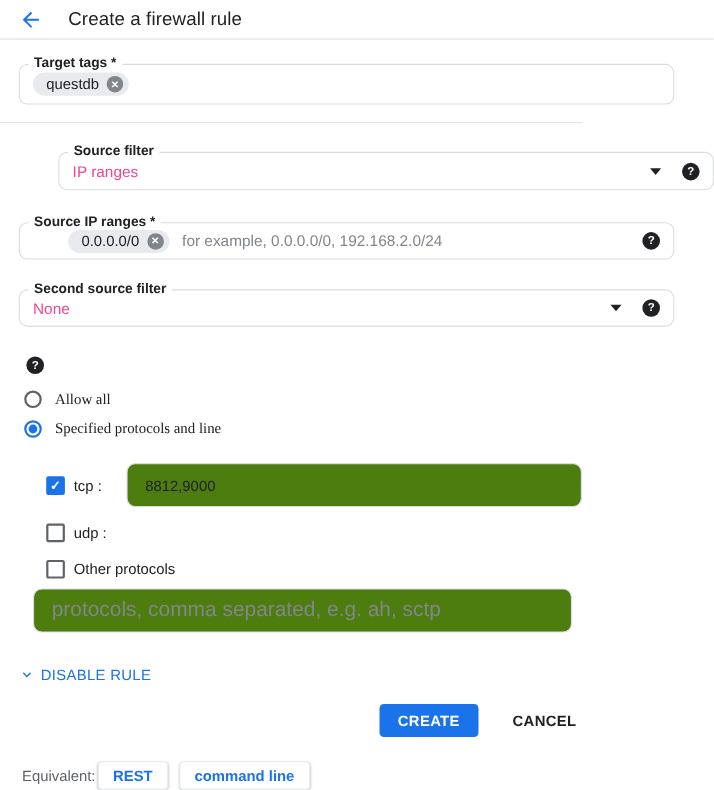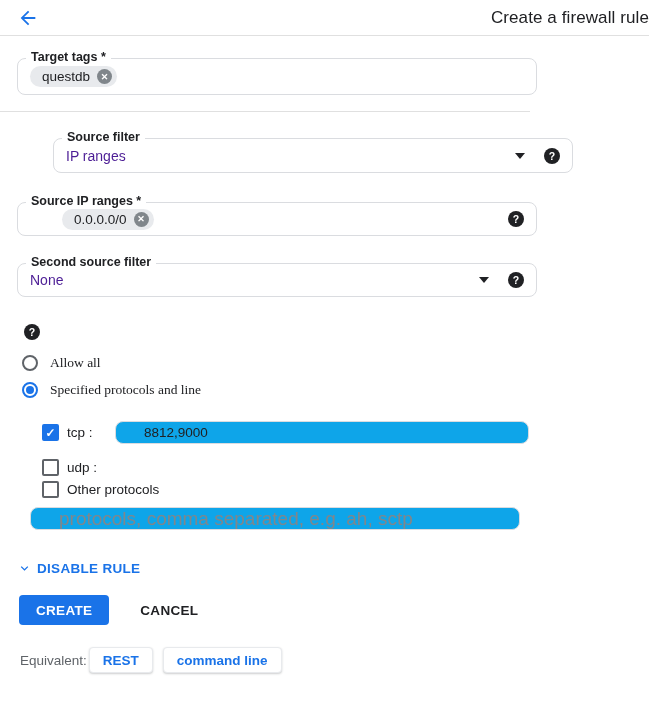--- a/index.html
+++ b/index.html
@@ -7,45 +7,44 @@
   body {
     width:649px; height:718px;
     font-family:"Liberation Sans", sans-serif;
     color:#202124; overflow:hidden;
   }
   
   .header {
     display:flex; align-items:center;
     height:36px; padding-left:15px;
     border-bottom:1px solid #e0e0e0;
-    justify-content:space-between;
   }
   .back-btn {
     width:26px; height:26px; border:none; background:none; padding:0;
     display:flex; align-items:center; justify-content:center; cursor:pointer;
   }
   .page-title { font-size:17px; margin-left:21px; letter-spacing:0.1px; }
 
   
   .content { padding-left:17px; width:530px; }
 
   
   .field {
-    position:relative; width:520px;
+    position:relative; width:596px;
     border:1px solid #dadce0; border-radius:8px;
     display:flex; align-items:center;
     padding:0 12px; background:#fff;
   }
   .field-label {
     position:absolute; top:-9px; left:8px;
     background:#fff; padding:0 5px;
     font-size:12.5px; font-weight:bold; color:#202124;
     white-space:nowrap; line-height:14px;
   }
-  .field-value { font-size:14px; color:#4c1d95; }
+  .field-value { font-size:14px; color:#ec4899; }
   .field-trailing { margin-left:auto; display:flex; align-items:center; gap:19px; }
   .caret {
     width:0; height:0;
     border-left:5px solid transparent; border-right:5px solid transparent;
     border-top:6px solid #202124;
   }
   .help {
     width:16px; height:16px; border-radius:50%;
     background:#202124; color:#fff;
     font-size:10.5px; font-weight:bold;
@@ -90,34 +89,34 @@
   .proto-row { display:flex; align-items:center; margin-left:25px; }
   .checkbox {
     width:17px; height:17px; border-radius:2px;
     border:2px solid #5f6368; background:#fff; flex:none;
     display:flex; align-items:center; justify-content:center; cursor:pointer;
   }
   .checkbox.checked { background:#1a73e8; border-color:#1a73e8; }
   .check-glyph { color:#fff; font-size:12px; font-weight:bold; line-height:1; }
   .proto-label { margin-left:8px; width:48px; font-size:13.5px; }
   .text-input {
-    height:23px; border:1px solid #dadce0; border-radius:8px;
-    padding:0 28px; font-size:13.5px; color:#202124;
-    font-family:"Liberation Sans", sans-serif; outline:none; background:#0ea5e9;
+    height:40px; border:1px solid #dadce0; border-radius:8px;
+    padding:0 16px; font-size:13.5px; color:#202124;
+    font-family:"Liberation Sans", sans-serif; outline:none; background:#4d7c0f;
   }
   .text-input::placeholder { color:#80868b; }
   .proto-input { width:414px; }
   .full-input { width:490px; margin-left:13px; font-size:19px; }
 
   
   .disable-rule {
     display:flex; align-items:center; gap:5px;
     background:none; border:none; padding:0; cursor:pointer;
     color:#1a73e8; font-family:"Liberation Sans", sans-serif;
-    font-size:13.5px; font-weight:bold; letter-spacing:0.3px;
+    font-size:13.5px; font-weight:normal; letter-spacing:0.3px;
   }
 
   
   .actions { display:flex; align-items:center; margin-left:2px; }
   .btn-primary {
     background:#1a73e8; color:#fff; border:none; border-radius:4px;
     height:30px; padding:0 17px;
     font-family:"Liberation Sans", sans-serif;
     font-size:13.5px; font-weight:bold; letter-spacing:0.3px; cursor:pointer;
   }
@@ -144,24 +143,24 @@
   .mt-target { margin-top:22px; }
   .mt-div { margin-top:16px; }
   .mt-src { margin-top:26px; height:35px;margin-left:36px; }
   .mt-ip { margin-top:29px; height:34px;padding-left:44px; }
   .mt-second { margin-top:27px; height:34px;justify-content:center; }
   .mt-heading { margin-top:27px; }
   .mt-radio1 { margin-top:11px; }
   .mt-radio2 { margin-top:3px; }
   .mt-tcp { margin-top:19px; }
   .mt-udp { margin-top:15px; }
-  .mt-other { margin-top:5px; }
+  .mt-other { margin-top:16px; }
   .mt-protoinput { margin-top:9px; }
   .mt-disable { margin-top:31px; }
-  .mt-actions { margin-top:19px; }
+  .mt-actions { margin-top:19px;justify-content:flex-end; }
   .mt-equiv { margin-top:22px; }
   .field-tags { height:37px; }
 </style>
 </head>
 <body>
 
 <div class="header">
   <button class="back-btn">
     <span style="display:flex;">
       <svg width="22" height="22" viewBox="0 0 24 24">
@@ -201,20 +200,21 @@
 
   
   <div class="field mt-ip">
     <span class="field-label">Source IP ranges *</span>
     <span class="chip">
       <span>0.0.0.0/0</span>
       <button class="chip-x">
         <span>✕</span>
       </button>
     </span>
+    <span class="inline-placeholder">for example, 0.0.0.0/0, 192.168.2.0/24</span>
     <span class="field-trailing">
       <span class="help">
           <span>?</span>
         </span>
     </span>
   </div>
 
   
   <div class="field mt-second">
     <span class="field-label">Second source filter</span>

